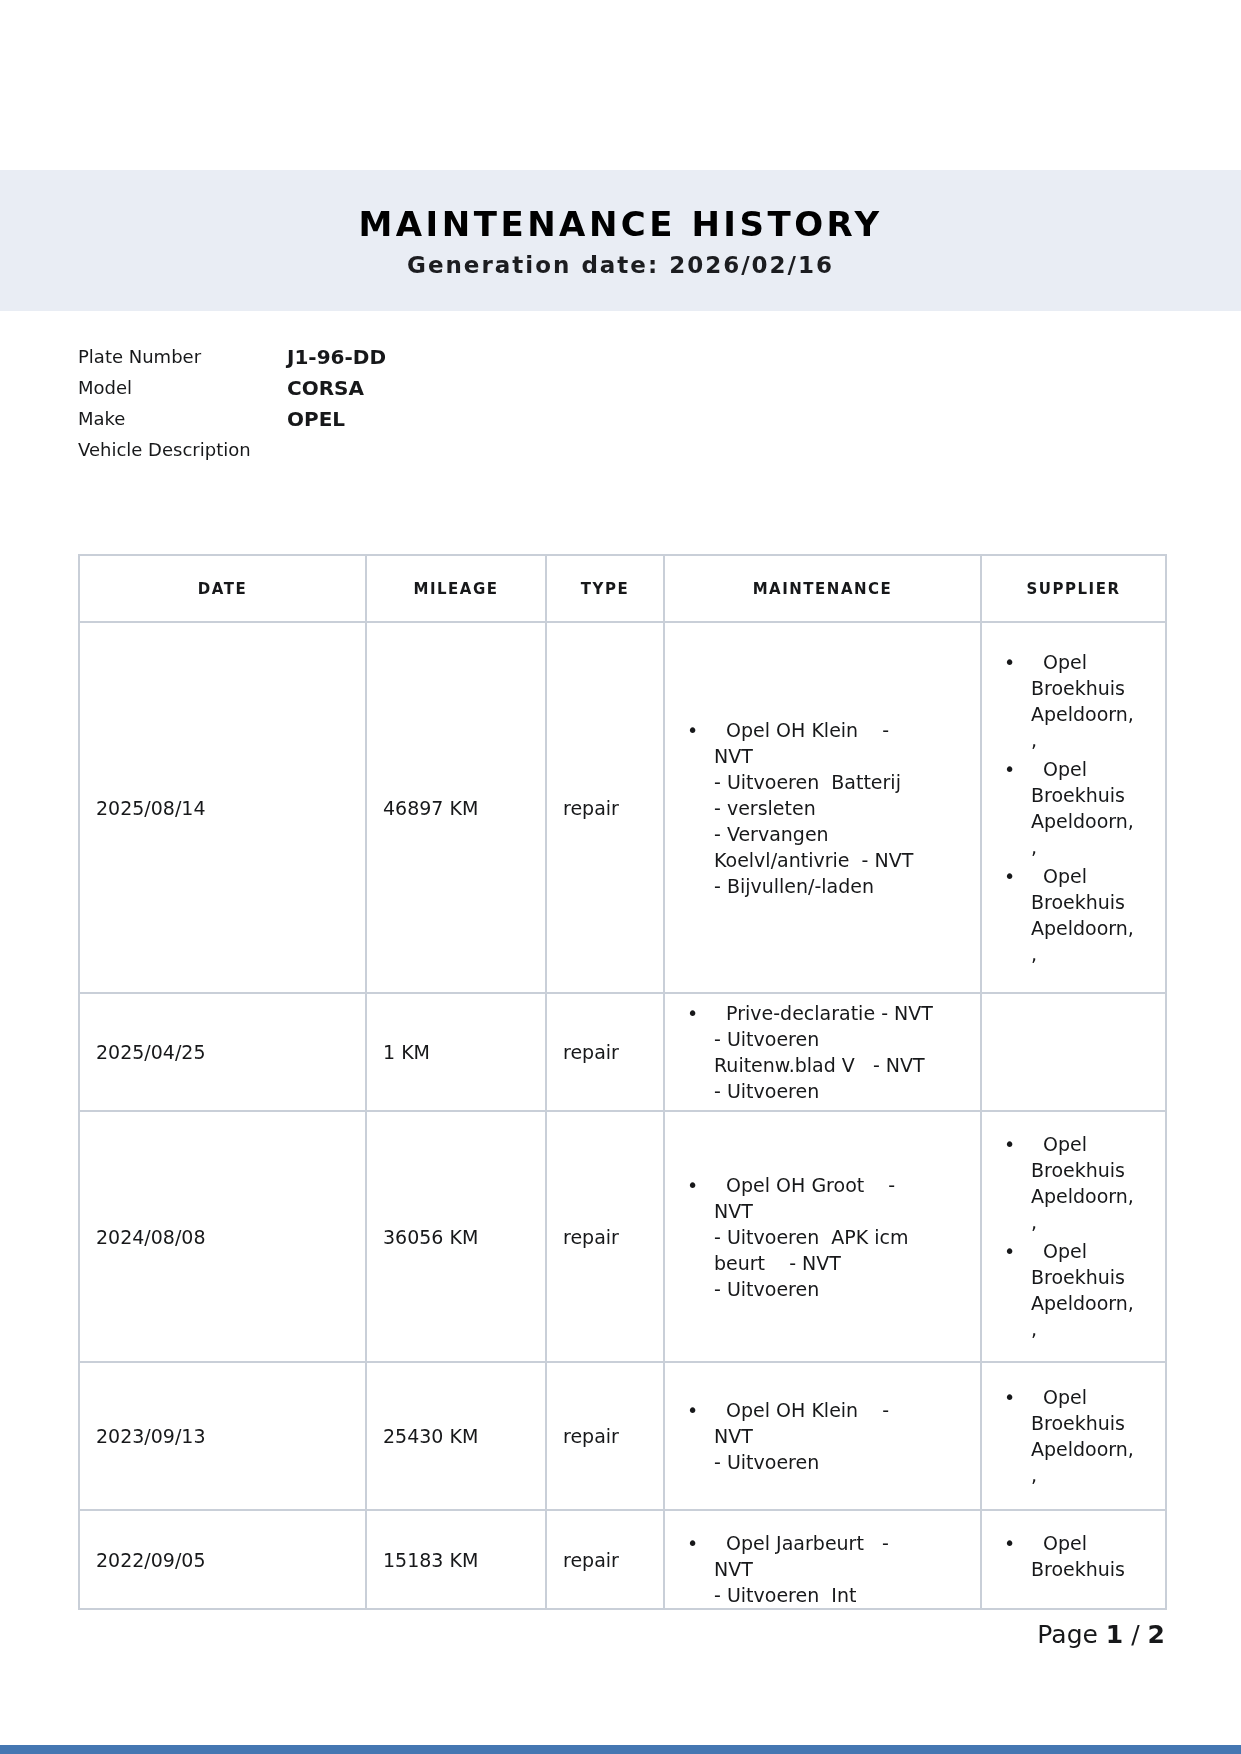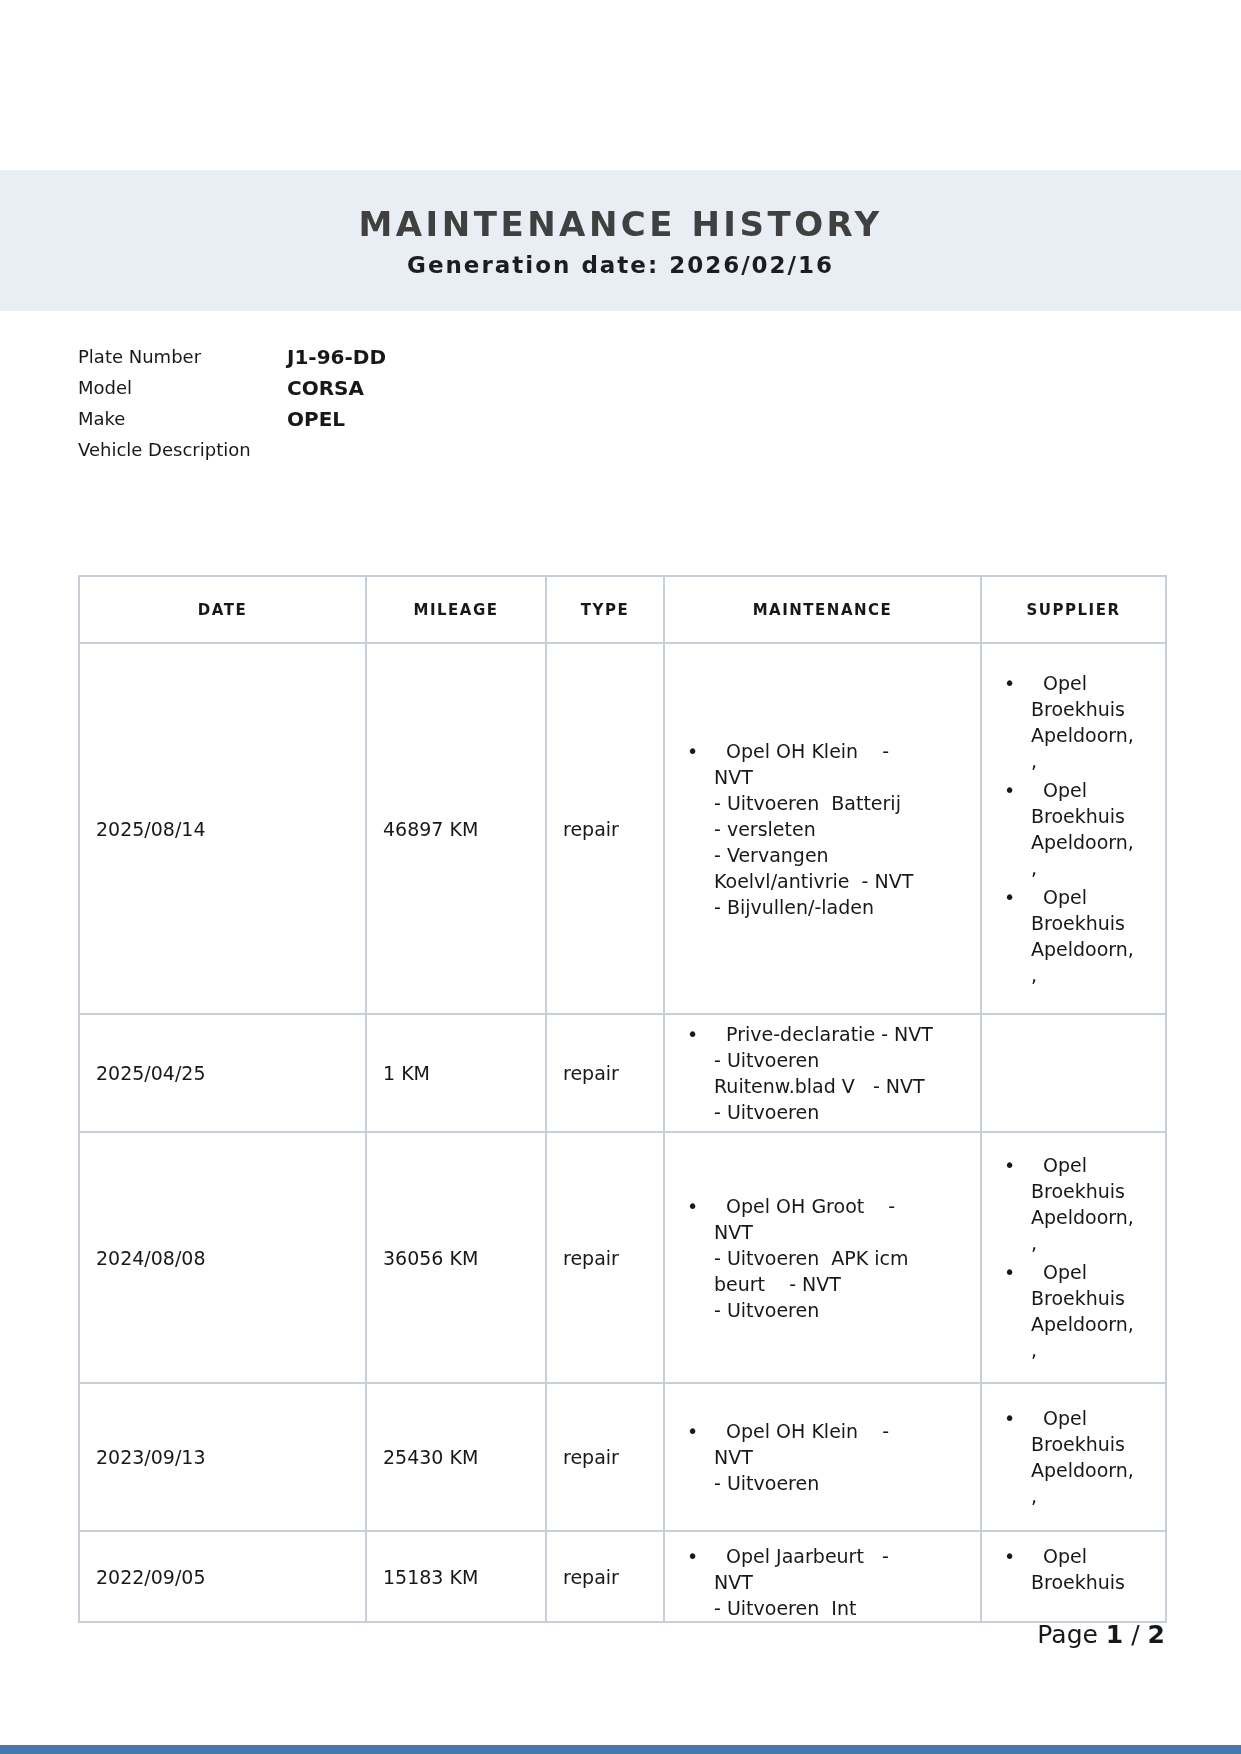--- a/index.html
+++ b/index.html
@@ -8,32 +8,32 @@
     background:#ffffff;color:#17181a;
     font-family:"DejaVu Sans","Liberation Sans",sans-serif;
   }
   
   .band{
     position:absolute;top:170px;left:0;width:1241px;height:141px;
     background:#e9edf4;text-align:center;
   }
   .band .title{
     margin:0;padding-top:34px;font-size:34px;font-weight:bold;
-    letter-spacing:3.5px;color:#404040;
+    letter-spacing:3.5px;color:#000000;
   }
   .band .gendate{
     margin-top:8px;font-size:23px;letter-spacing:2px;color:#1c1d20;font-weight:bold;
   }
   
   .info{position:absolute;top:346px;left:78px;}
   .info-row{display:flex;align-items:flex-start;margin-bottom:9px;}
   .info-label{width:209px;font-size:18px;line-height:22px;}
   .info-value{font-size:20px;line-height:22px;font-weight:bold;white-space:nowrap;}
   
-  .table-wrap{position:absolute;top:575px;left:78px;}
+  .table-wrap{position:absolute;top:554px;left:78px;}
   table{border-collapse:collapse;table-layout:fixed;width:1087px;}
   col.c-date{width:287px;}
   col.c-mileage{width:180px;}
   col.c-type{width:118px;}
   col.c-desc{width:317px;}
   col.c-supp{width:185px;}
   th,td{border:2px solid #c9cfd8;}
   th{
     height:63px;font-size:15px;font-weight:bold;letter-spacing:1.5px;
     text-align:center;vertical-align:middle;background:#fff;
@@ -49,21 +49,21 @@
   tbody tr:nth-child(5){height:78px;}
   ul.bullets{list-style:none;margin:0;padding:0;}
   ul.bullets li{
     position:relative;padding-left:33px;margin:3px 0;
     white-space:pre-wrap;
   }
   ul.bullets li::before{
     content:"\2022";position:absolute;left:6px;top:0;
   }
   tr.clipped td.cell-desc,
-  tr.clipped td.cell-supp{vertical-align:top;padding-top:8px;}
+  tr.clipped td.cell-supp{vertical-align:top;padding-top:16px;}
   tr.clipped .cell-inner{max-height:78px;overflow:hidden;}
   
   .page-indicator{
     position:absolute;top:1620px;left:78px;width:1087px;
     text-align:right;font-size:25px;color:#17181a;
   }
   .page-indicator b{font-weight:bold;}
   
   .bottom-bar{
     position:absolute;left:0;bottom:0;width:1241px;height:9px;

